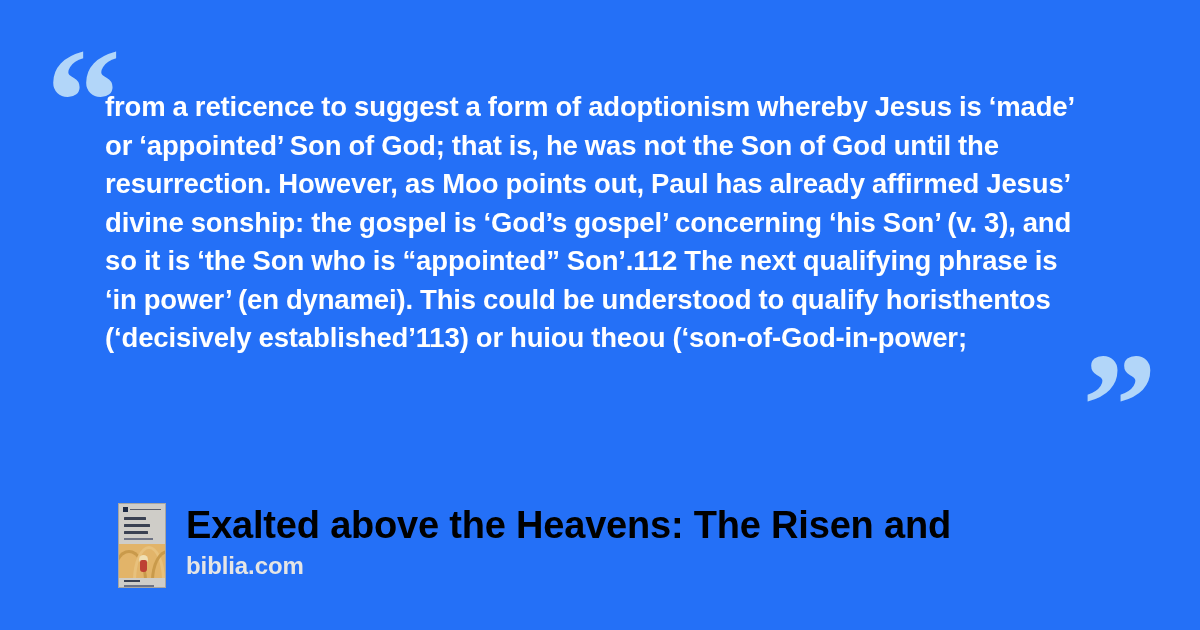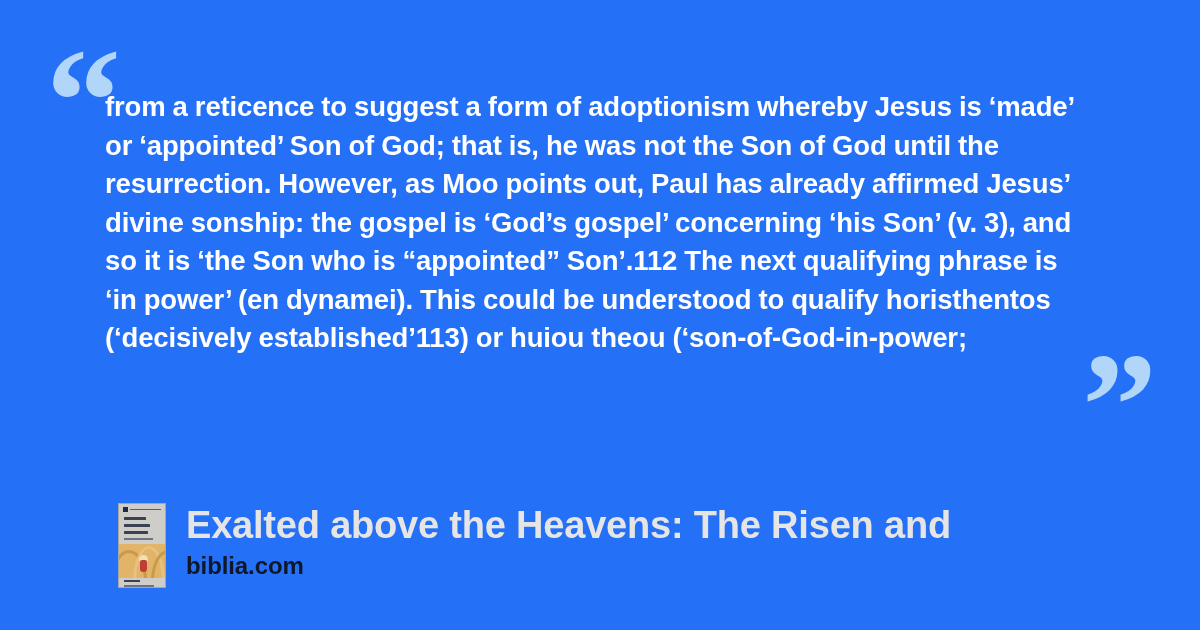--- a/index.html
+++ b/index.html
@@ -182,31 +182,31 @@
     width: 30px; height: 2px; background: #6E7384;
   }
 
   .footer-text {
     margin-left: 20px;
     display: flex;
     flex-direction: column;
     justify-content: flex-start;
   }
   .book-title {
-    color: #e5e5e5;
+    color: #000000;
     font-family: "Liberation Sans", sans-serif;
     font-weight: 700;
     font-size: 38px;
     line-height: 44px;
     letter-spacing: -0.2px;
     white-space: nowrap;
     margin: 0;
   }
   .site-name {
-    color: #0f172a;
+    color: #e5e5e5;
     font-family: "Liberation Sans", sans-serif;
     font-weight: 700;
     font-size: 24px;
     line-height: 30px;
     letter-spacing: -0.1px;
     margin: 4px 0 0 0;
   }
 </style>
 </head>
 <body>

